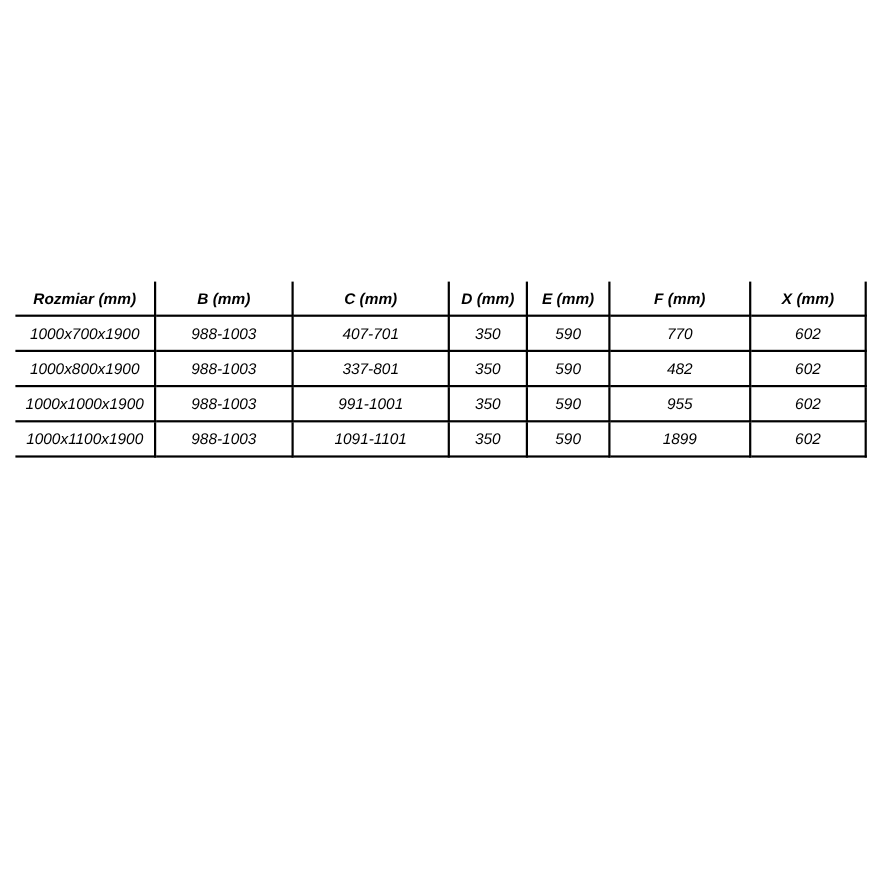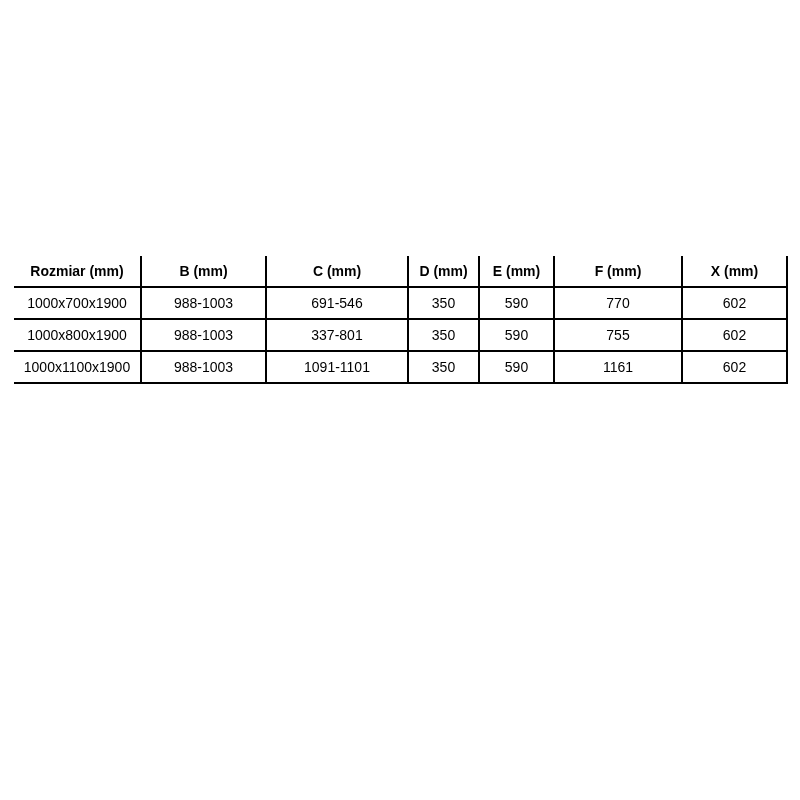--- a/index.html
+++ b/index.html
@@ -13,20 +13,21 @@
   }
   .table-wrap {
     position: absolute;
     top: 256px;
     left: 14px;
   }
   table.dim-table {
     border-collapse: collapse;
     table-layout: fixed;
     border: none;
+    font-style: italic;
   }
   .dim-table th,
   .dim-table td {
     border-right: 2px solid #000000;
     border-bottom: 2px solid #000000;
     border-left: none;
     border-top: none;
     height: 30px;
     padding: 0;
     text-align: center;
@@ -62,39 +63,48 @@
         <th>D (mm)</th>
         <th>E (mm)</th>
         <th>F (mm)</th>
         <th>X (mm)</th>
       </tr>
     </thead>
     <tbody>
       <tr>
         <td>1000x700x1900</td>
         <td>988-1003</td>
-        <td>691-546</td>
+        <td>407-701</td>
         <td>350</td>
         <td>590</td>
         <td>770</td>
         <td>602</td>
       </tr>
       <tr>
         <td>1000x800x1900</td>
         <td>988-1003</td>
         <td>337-801</td>
         <td>350</td>
         <td>590</td>
-        <td>755</td>
+        <td>482</td>
+        <td>602</td>
+      </tr>
+      <tr>
+        <td>1000x1000x1900</td>
+        <td>988-1003</td>
+        <td>991-1001</td>
+        <td>350</td>
+        <td>590</td>
+        <td>955</td>
         <td>602</td>
       </tr>
       <tr>
         <td>1000x1100x1900</td>
         <td>988-1003</td>
         <td>1091-1101</td>
         <td>350</td>
         <td>590</td>
-        <td>1161</td>
+        <td>1899</td>
         <td>602</td>
       </tr>
     </tbody>
   </table>
 </div>
 
 </body></html>

